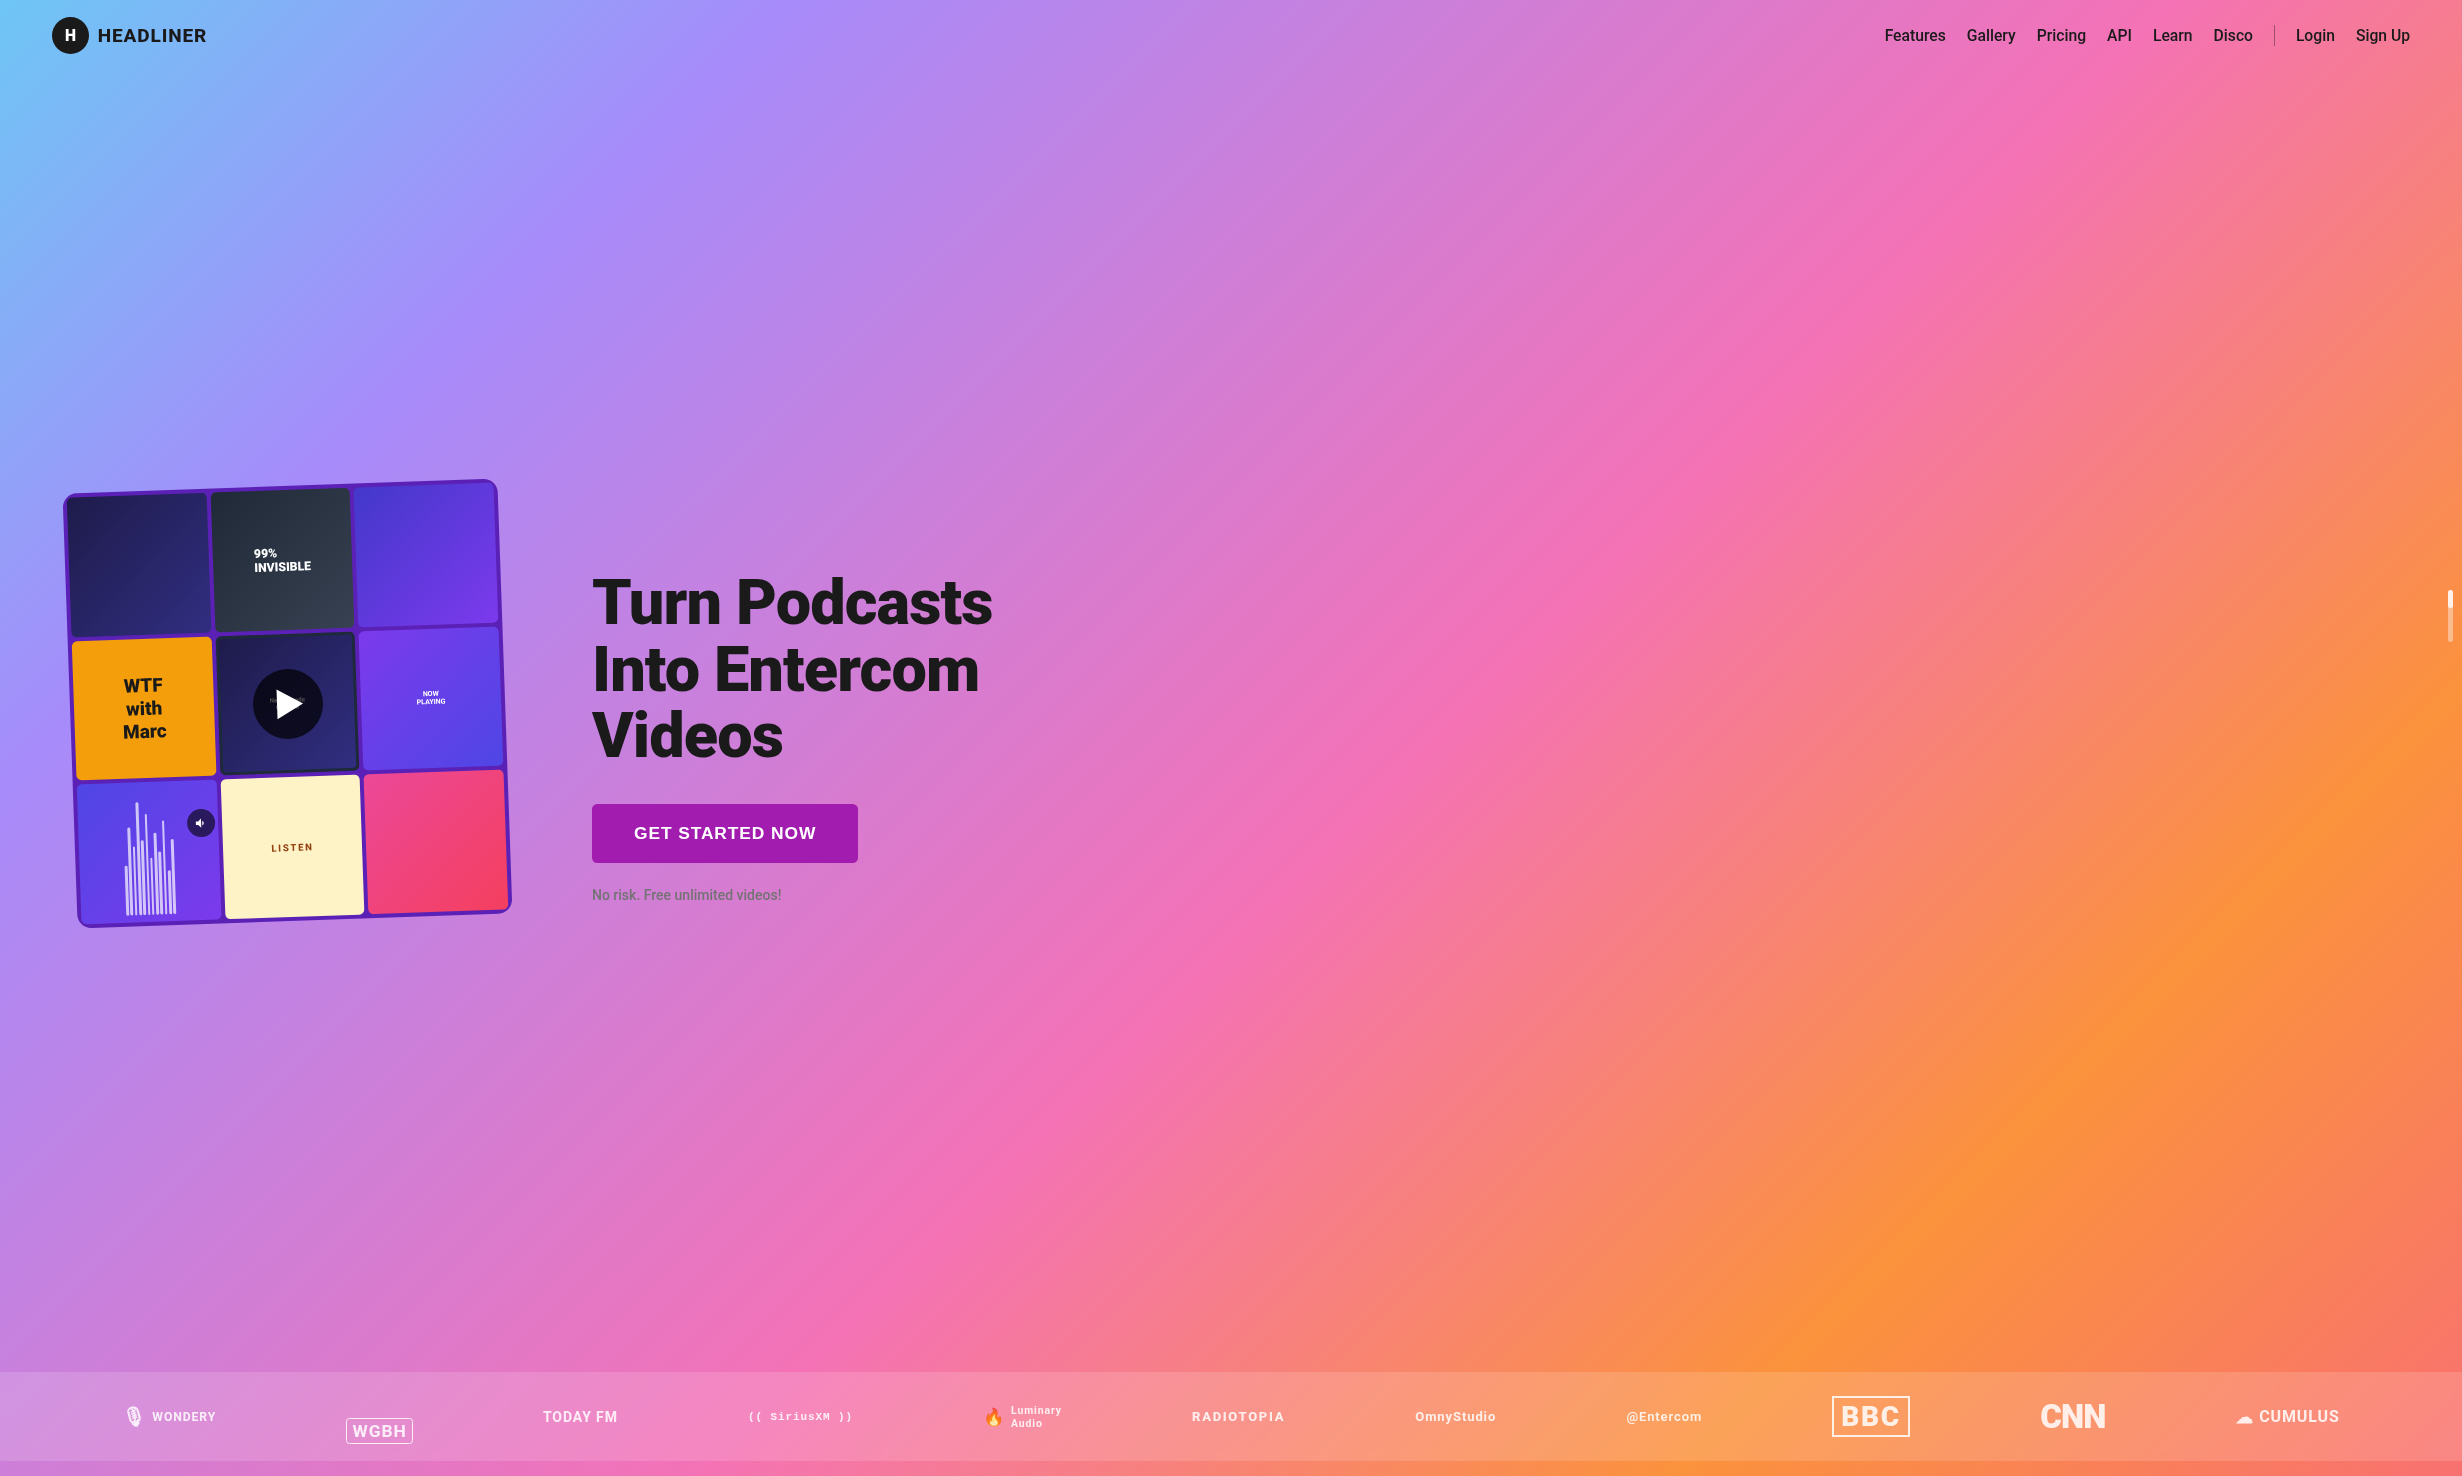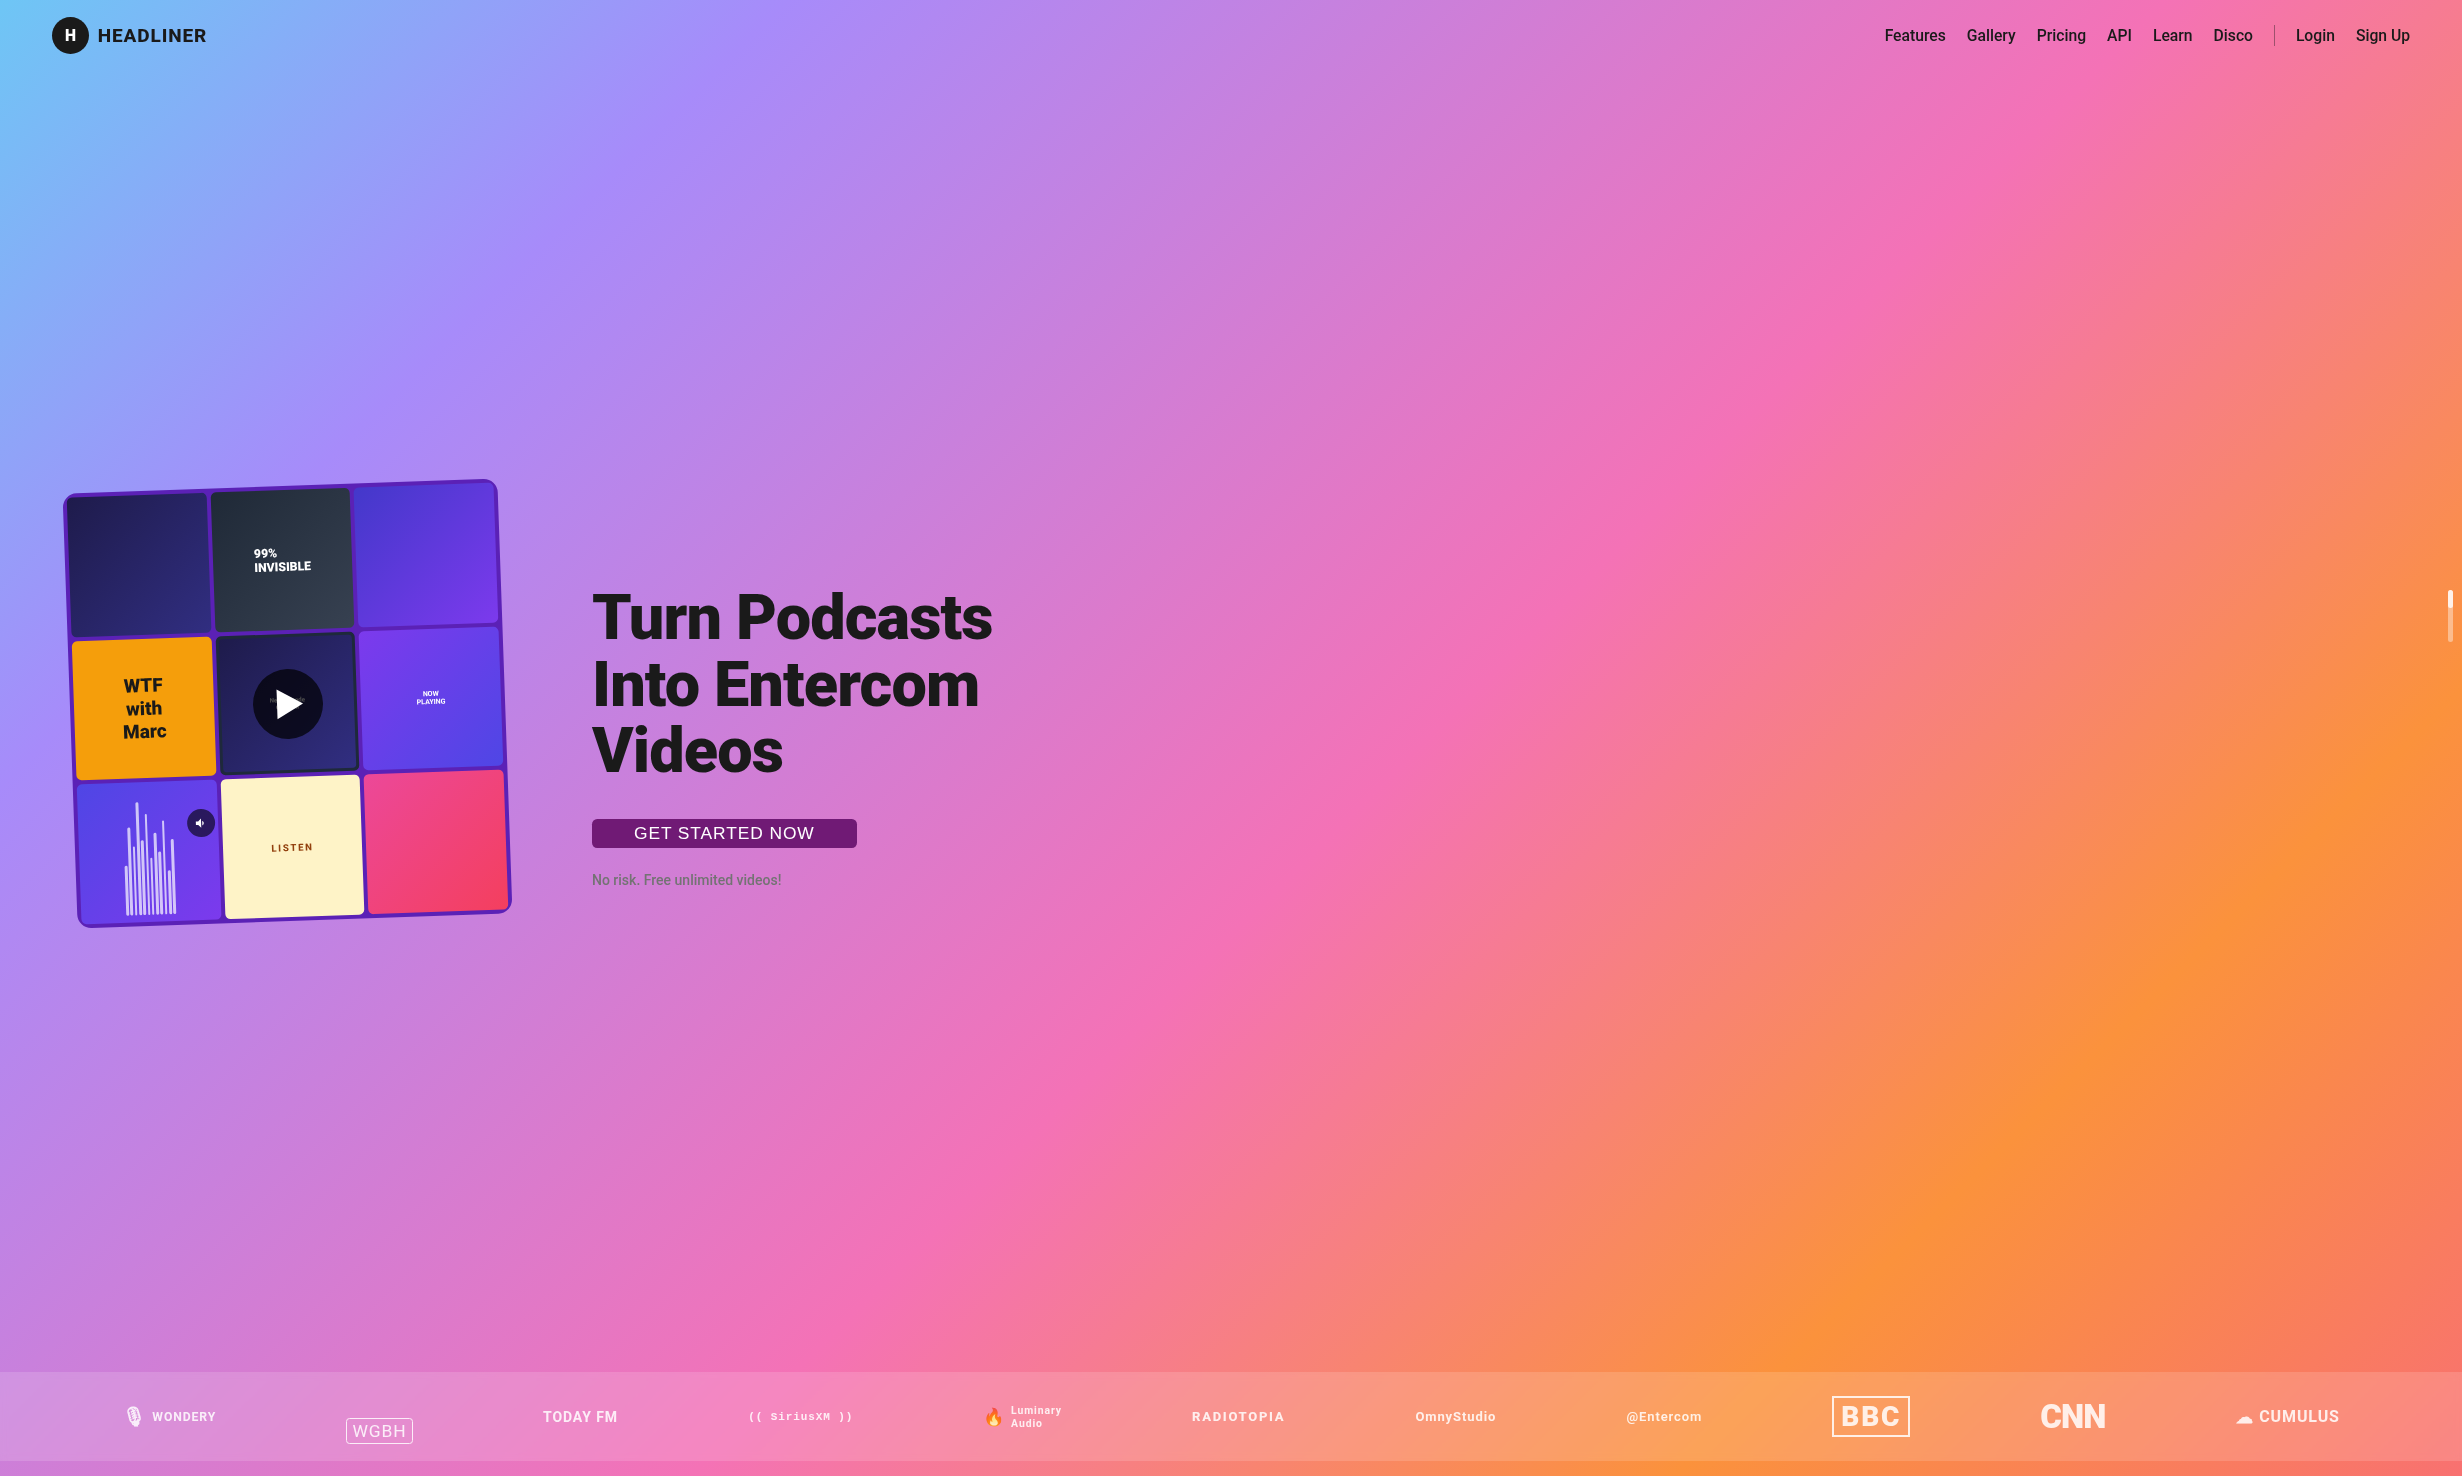--- a/index.html
+++ b/index.html
@@ -123,25 +123,25 @@
       font-size: 63px;
       font-weight: 900;
       color: #1a1a1a;
       line-height: 1.05;
       margin-bottom: 35px;
       letter-spacing: -0.9px;
     }
 
     .cta-button {
       display: inline-block;
-      background: #701a75;
+      background: #a21caf;
       color: white;
       font-size: 17.4px;
-      font-weight: 400;
-      padding: 4px 42px;
+      font-weight: 700;
+      padding: 19px 42px;
       border-radius: 5.2px;
       text-decoration: none;
       letter-spacing: 0.9px;
       cursor: pointer;
       border: none;
       margin-bottom: 14px;
     }
 
     .cta-subtext {
       display: block;
@@ -320,21 +320,21 @@
     <span class="cta-subtext">No risk. Free unlimited videos!</span>
   </div>
 </section>
 
 <div class="partners-bar">
   <div class="partner-logo">
     <span style="font-size:19px;">🎙</span>
     <span>WONDERY</span>
   </div>
   <div class="partner-logo">
-    <span style="font-size:17.4px;font-weight:400;border:1.7px solid white;padding:1.7px 5.2px;border-radius:3.5px;margin-top:29px;">WGBH</span>
+    <span style="font-size:17.4px;font-weight:700;border:1.7px solid white;padding:1.7px 5.2px;border-radius:3.5px;margin-top:29px;">WGBH</span>
   </div>
   <div class="partner-logo">
     <span style="font-size:14px;font-weight:700;">TODAY FM</span>
   </div>
   <div class="partner-logo">
     <span style="font-size:11px;font-weight:600;font-family:Liberation Mono, monospace;">(( SiriusXM ))</span>
   </div>
   <div class="partner-logo">
     <span style="font-size:17.4px;">🔥</span>
     <span style="font-size:10.4px;font-weight:700;">Luminary<br>Audio</span>

